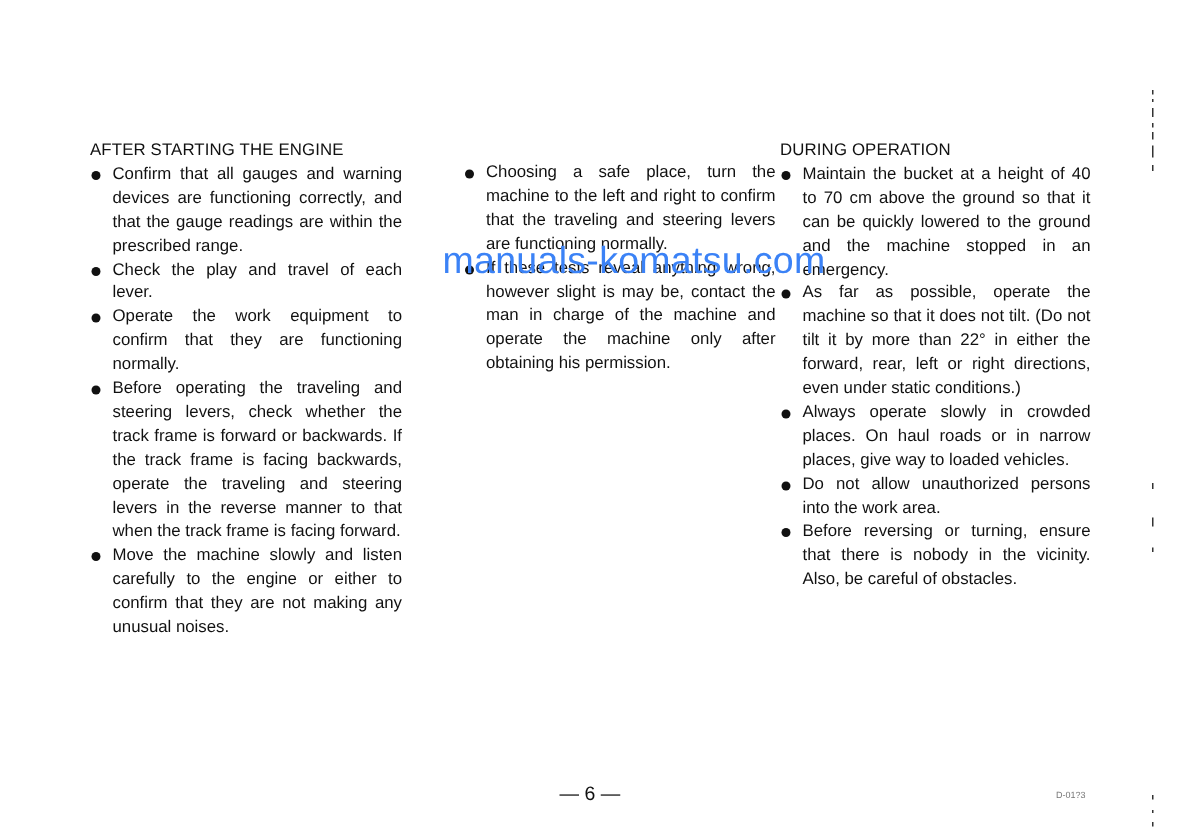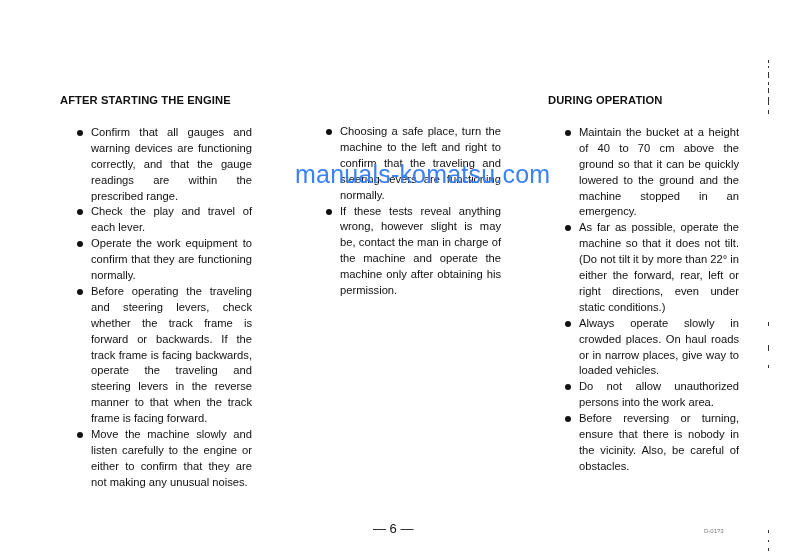--- a/index.html
+++ b/index.html
@@ -1,23 +1,23 @@
 <!DOCTYPE html>
 <html><head>
   <meta charset="utf-8">
   <style>
     html, body { margin: 0; padding: 0; background: #ffffff; }
     body { width: 793px; height: 560px; position: relative; overflow: hidden;
            font-family: "Liberation Sans", "DejaVu Sans", sans-serif; color: #111; }
     .col { position: absolute; top: 93px; font-size: 11.2px; line-height: 15.9px; }
     .col1 { left: 60px; width: 208px; }
     .col2 { left: 309px; width: 208px; top: 108px; }
-    .col3 { left: 548px; width: 207px; }
-    .heading { font-weight: bold; font-size: 11.2px; letter-spacing: 0.1px; height: 15.9px; }
-    ul { list-style: none; margin: 16px; padding: 0; }
+    .col3 { left: 520px; width: 207px; }
+    .heading { font-weight: normal; font-size: 11.2px; letter-spacing: 0.1px; height: 15.9px; }
+    ul { list-style: none; margin: 0; padding: 0; }
     li { position: relative; padding-left: 15px; text-align: justify; }
     li .bullet { position: absolute; left: 1px; top: 5px; width: 6px; height: 6px;
                  border-radius: 50%; background: #111; }
     .watermark { position: absolute; left: 295px; top: 160px; font-size: 25px;
                  color: #3b82f6; letter-spacing: 0.2px; white-space: nowrap; }
     .page-number { position: absolute; left: 373px; top: 521px; font-size: 13px; }
     .doc-code { position: absolute; left: 704px; top: 528px; font-size: 6px; color: #777; }
     .edge-marks { position: absolute; left: 768px; top: 60px; width: 2px; height: 500px; }
     .edge-marks span { position: absolute; left: 0; width: 1px; background: #333; }
   </style>

